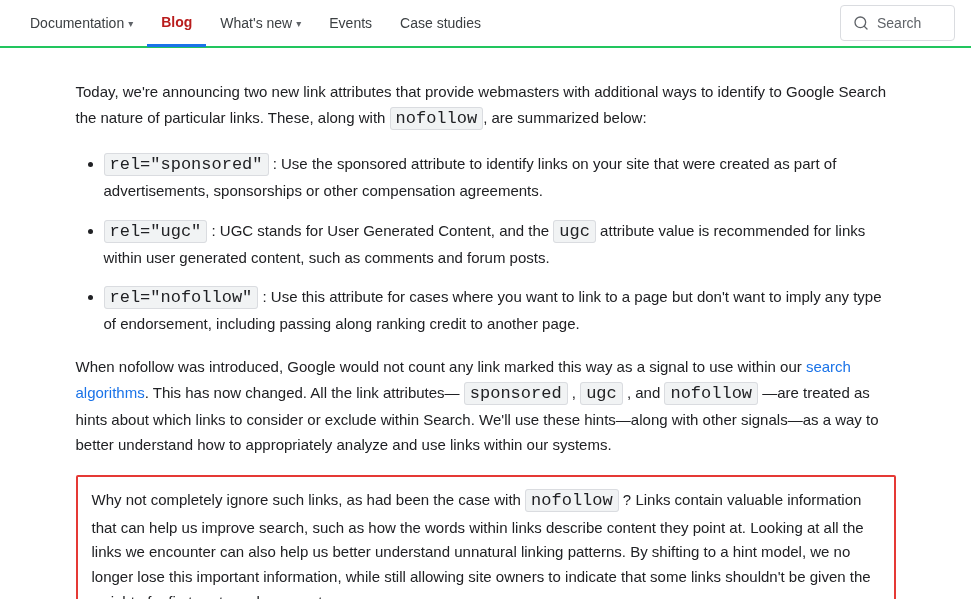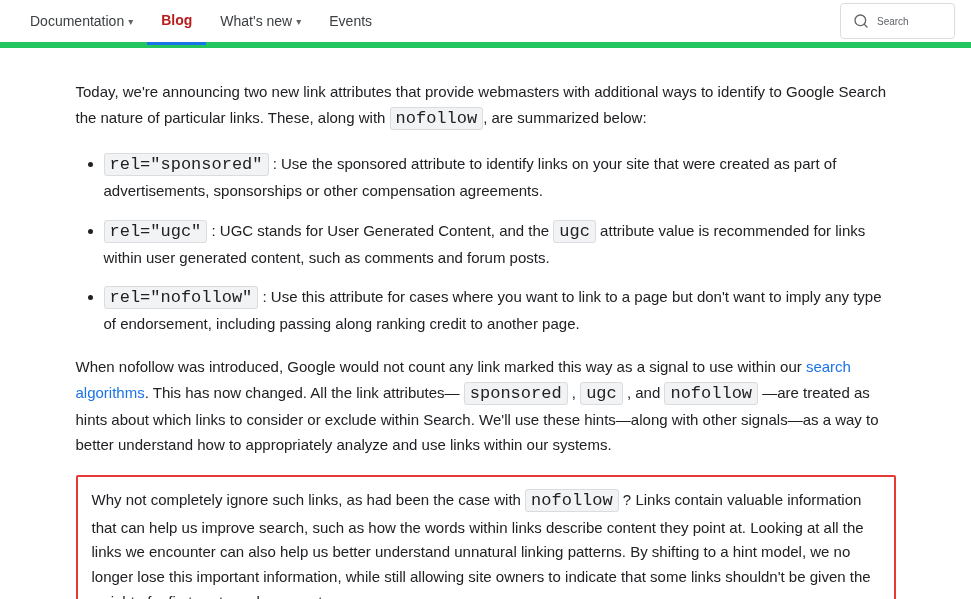--- a/index.html
+++ b/index.html
@@ -2,21 +2,21 @@
 <html><head>
   <meta charset="utf-8">
   <style>
     * { box-sizing: border-box; margin: 0; padding: 0; }
     body { font-family: Arial, sans-serif; font-size: 15px; color: #202124; background: #fff; }
 
     
     nav {
       display: flex;
       align-items: center;
-      border-bottom: 6px solid #22c55e;
+      border-bottom: 2px solid #22c55e;
       padding: 0 16px;
       height: 48px;
       background: #fff;
       position: relative;
     }
     .nav-items {
       display: flex;
       align-items: center;
       gap: 0;
       flex: 1;
@@ -45,21 +45,21 @@
     }
     .nav-search {
       display: flex;
       align-items: center;
       gap: 8px;
       padding: 0 12px;
       height: 36px;
       border: 1px solid #dadce0;
       border-radius: 4px;
       cursor: pointer;
-      font-size: 10px;
+      font-size: 14px;
       color: #5f6368;
       min-width: 115px;
     }
     .nav-search .search-icon-svg {
       color: #5f6368;
     }
 
     
     .content {
       max-width: 900px;
@@ -112,20 +112,23 @@
     <a class="nav-item active">
       <span>Blog</span>
     </a>
     <a class="nav-item">
       <span>What's new</span>
       <span class="nav-arrow">▾</span>
     </a>
     <a class="nav-item">
       <span>Events</span>
     </a>
+    <a class="nav-item">
+      <span>Case studies</span>
+    </a>
   </div>
   <div class="nav-search">
     <svg class="search-icon-svg" width="16" height="16" viewBox="0 0 24 24" fill="none" stroke="#5f6368" stroke-width="2" stroke-linecap="round" stroke-linejoin="round">
       <circle cx="11" cy="11" r="8"></circle>
       <line x1="21" y1="21" x2="16.65" y2="16.65"></line>
     </svg>
     <span>Search</span>
   </div>
 </nav>
 

